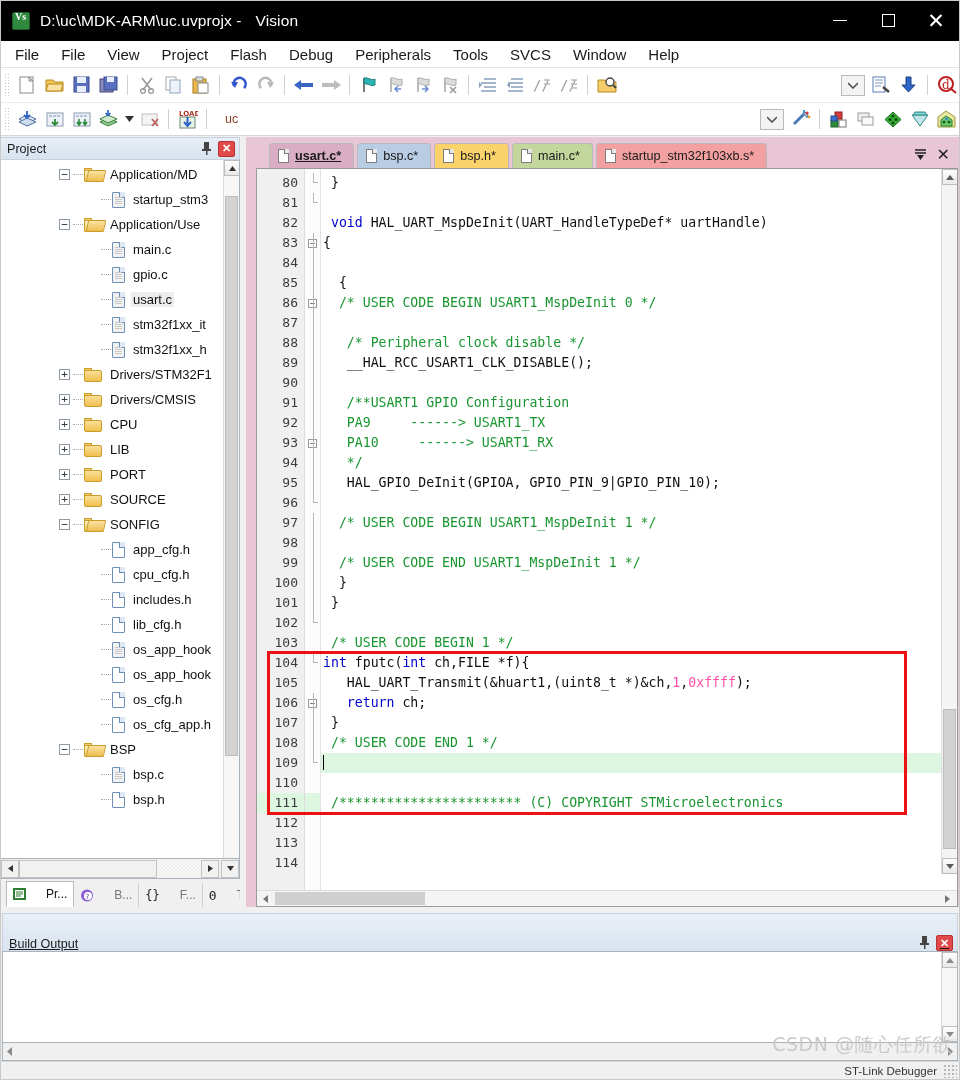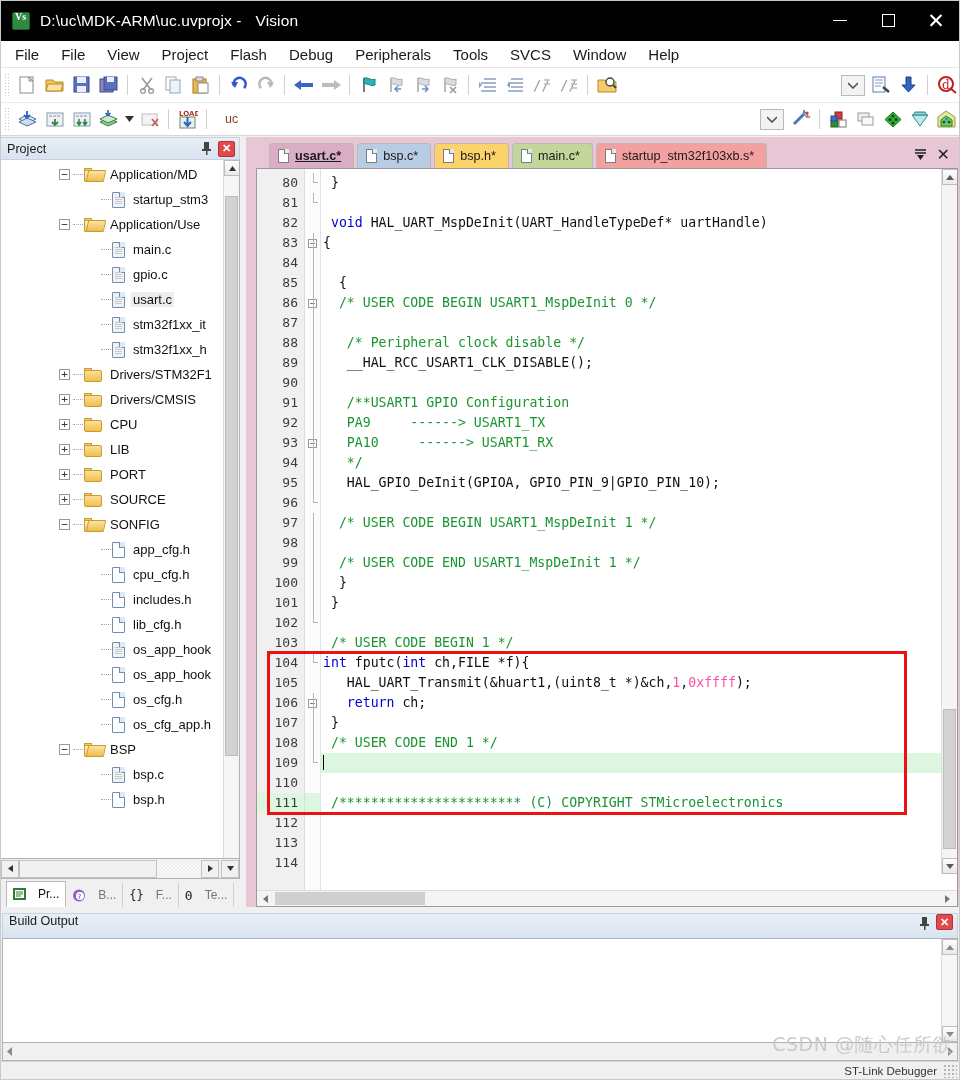--- a/index.html
+++ b/index.html
@@ -128,21 +128,21 @@
   
   .vsb { position:absolute; right:0; top:0; width:16px; bottom:0; background:#f6f6f6; border-left:1px solid #dcdcdc;}
   .sb-btn { width:16px; height:16px; background: linear-gradient(#fdfdfd,#e9e9e9); border:1px solid #bdbdbd;
             display:flex; align-items:center; justify-content:center; }
   .sb-thumb { position:absolute; left:1px; right:1px; background:#d2d2d2; border:1px solid #bcbcbc; }
   .hsb-wrap { height: 20px; display:flex; align-items:center; background:#f0f0f0; border:1px solid #a9b3bd; border-top:none;}
   .hsb-track { flex:1; height:18px; background: repeating-conic-gradient(#efefef 0% 25%, #f8f8f8 0% 50%) 0/4px 4px; position:relative;}
   .hsb-thumb { position:absolute; left:0; top:0; bottom:0; width:138px; background:#f1f1f1; border:1px solid #c2c2c2;}
   .hsb-btn { width:18px; height:18px; background:#f1f1f1; border:1px solid #c2c2c2; display:flex;align-items:center;justify-content:center;}
   .panel-tabs { height: 28px; background:#f0f0f0; display:flex; align-items:flex-end; padding-left: 6px; }
-  .ptab { height: 24px; display:flex; align-items:center; gap:12px; padding: 0 6px;
+  .ptab { height: 24px; display:flex; align-items:center; gap:20px; padding: 0 6px;
           font-size: 12px; color:#777; border-right: 1px solid #cfcfcf; }
   .ptab.active { background:#fff; border:1px solid #b9b9b9; border-bottom:1px solid #fff; color:#111; height:26px;}
 
   .splitter-v { width: 6px; background:#f0f0f0; }
 
   
   .editor-area { flex:1; display:flex; flex-direction:column; background:#e9c6d6; padding: 0; }
   .tabrow { height: 31px; background:#e9c6d6; display:flex; align-items:flex-end; position:relative; padding-left: 14px;}
   .etab {
     height: 25px; display:flex; align-items:center; gap: 6px; padding: 0 12px 0 8px;
@@ -180,22 +180,22 @@
   .code-hsb { height:16px; background:#f4f4f4; border-top:1px solid #dcdcdc; display:flex; align-items:center; position:relative;}
   .code-hsb .thumb { position:absolute; left:18px; top:1px; bottom:1px; width:150px; background:#cfcfcf;}
 
   
   .splitter-h { height: 6px; background:#f0f0f0; }
   .build {
     position:absolute; left:0; right:0; top: 913px; height: 148px;
     display:flex; flex-direction:column; background:#f0f0f0; padding: 0 2px;
   }
   .build-head {
-    height: 25px; background: linear-gradient(#e9eff7, #d9e4f0); display:flex; align-items:flex-start;
-    padding-left: 6px; font-size:12.6px; color:#1b1b1b; border:1px solid #c8d2dd; border-bottom:none;
+    height: 38px; background: linear-gradient(#e9eff7, #d9e4f0); display:flex; align-items:flex-end;
+    padding-left: 6px; font-size:12.6px; color:#1b1b1b; border:1px solid #c8d2dd; border-bottom:none;text-decoration:underline;
   }
   .build-body { flex:1; background:#fff; border:1px solid #a9b3bd; position:relative; overflow:hidden;}
   .build-vsb { position:absolute; right:0; top:0; width:16px; bottom:0; background:#f6f6f6; border-left:1px solid #dcdcdc;}
   .build-hsb { height:18px; background:#f0f0f0; border:1px solid #a9b3bd; border-top:none; display:flex; align-items:center; justify-content:space-between; padding: 0 4px;}
 
   
   .statusbar {
     position:absolute; left:0; right:0; bottom:0; height:19px; background:#f0f0f0;
     border-top:1px solid #d6d6d6; display:flex; align-items:center; justify-content:flex-end;
     font-size:11.5px; color:#333;

